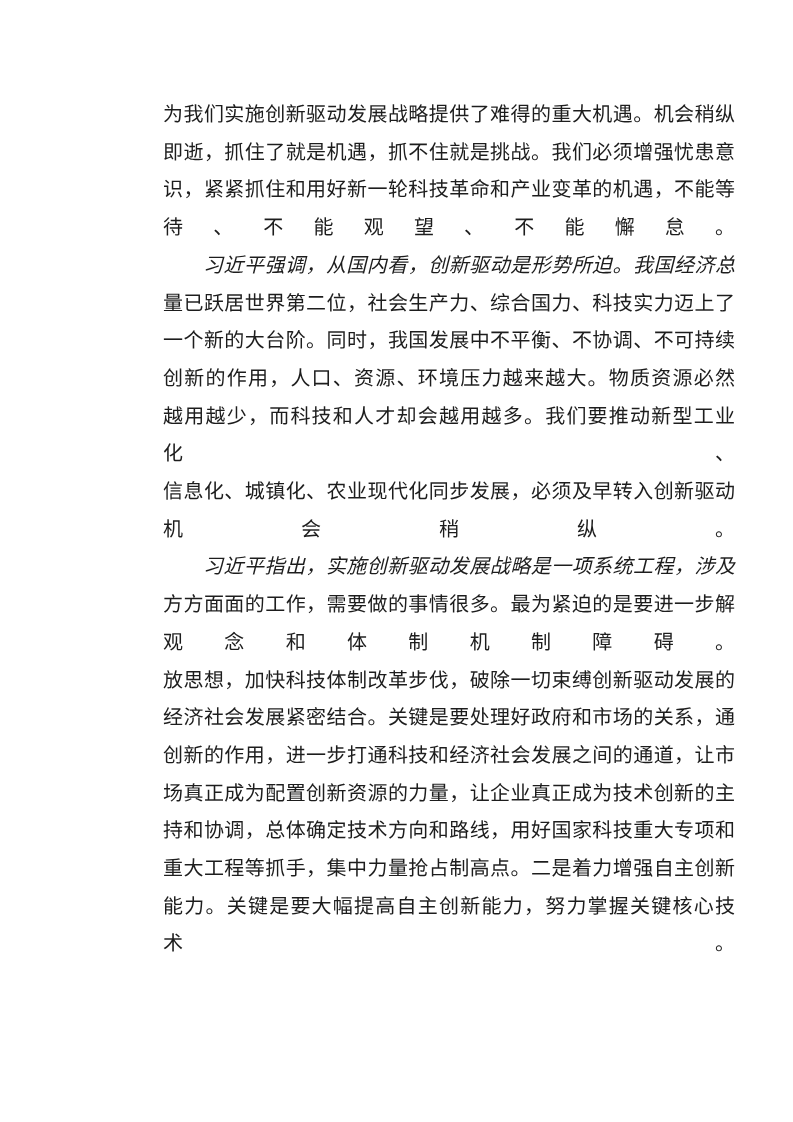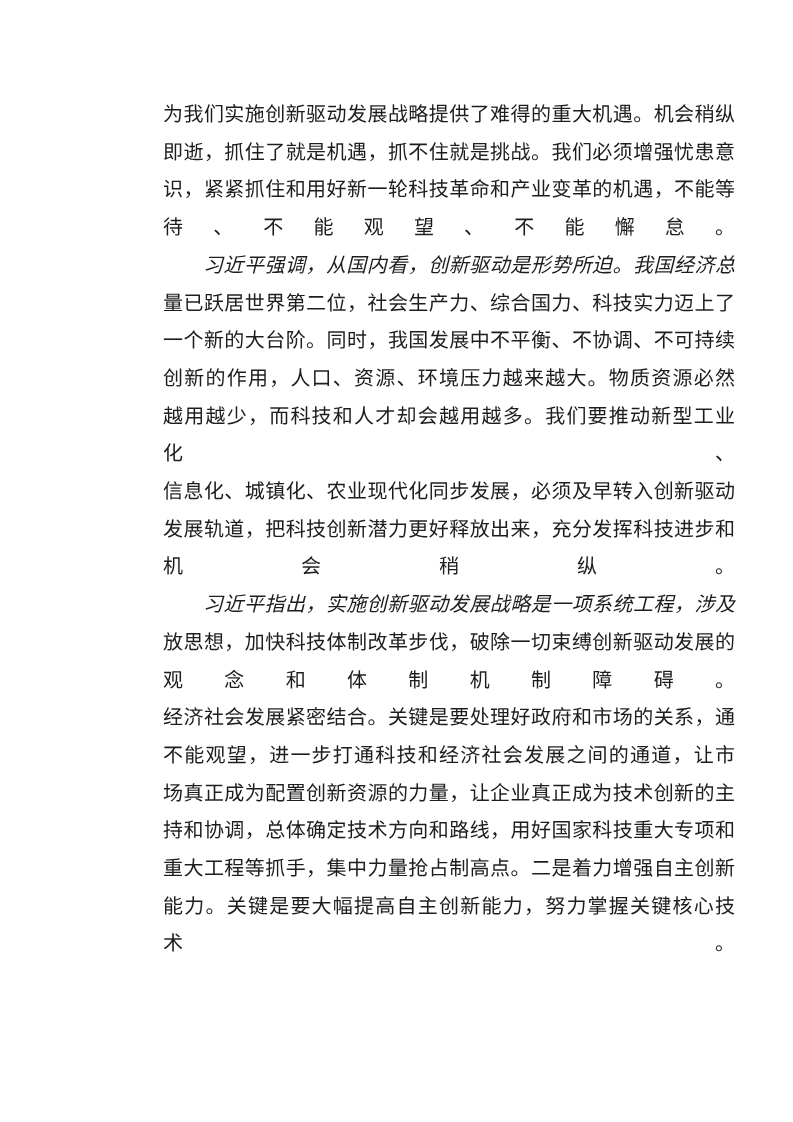--- a/index.html
+++ b/index.html
@@ -55,30 +55,30 @@
         <div class="line jl">识，紧紧抓住和用好新一轮科技革命和产业变革的机遇，不能等</div>
         <div class="line jl">待、不能观望、不能懈怠。</div>
       </div>
       <div class="para">
         <div class="line indent jl">习近平强调，从国内看，创新驱动是形势所迫。我国经济总</div>
         <div class="line jl">量已跃居世界第二位，社会生产力、综合国力、科技实力迈上了</div>
         <div class="line jl">一个新的大台阶。同时，我国发展中不平衡、不协调、不可持续</div>
         <div class="line jl">创新的作用，人口、资源、环境压力越来越大。物质资源必然</div>
         <div class="line jl">越用越少，而科技和人才却会越用越多。我们要推动新型工业化、</div>
         <div class="line jl">信息化、城镇化、农业现代化同步发展，必须及早转入创新驱动</div>
-        <div class="line jl">发展轨道，把科技创新潜力更好释放出来，充分发挥科技进步和</div>
         <div class="line jl">机会稍纵。</div>
       </div>
       <div class="para">
         <div class="line indent jl">习近平指出，实施创新驱动发展战略是一项系统工程，涉及</div>
+        <div class="line jl">方方面面的工作，需要做的事情很多。最为紧迫的是要进一步解</div>
+        <div class="line jl">观念和体制机制障碍。</div>
         <div class="line jl">放思想，加快科技体制改革步伐，破除一切束缚创新驱动发展的</div>
-        <div class="line jl">观念和体制机制障碍。</div>
       </div>
       <div class="para">
         <div class="line jl">经济社会发展紧密结合。关键是要处理好政府和市场的关系，通</div>
-        <div class="line jl">不能观望，进一步打通科技和经济社会发展之间的通道，让市</div>
+        <div class="line jl">创新的作用，进一步打通科技和经济社会发展之间的通道，让市</div>
         <div class="line jl">场真正成为配置创新资源的力量，让企业真正成为技术创新的主</div>
         <div class="line jl">持和协调，总体确定技术方向和路线，用好国家科技重大专项和</div>
         <div class="line jl">重大工程等抓手，集中力量抢占制高点。二是着力增强自主创新</div>
         <div class="line jl">能力。关键是要大幅提高自主创新能力，努力掌握关键核心技术。</div>
       </div>
     </div>
 </div>
 
 </body></html>

